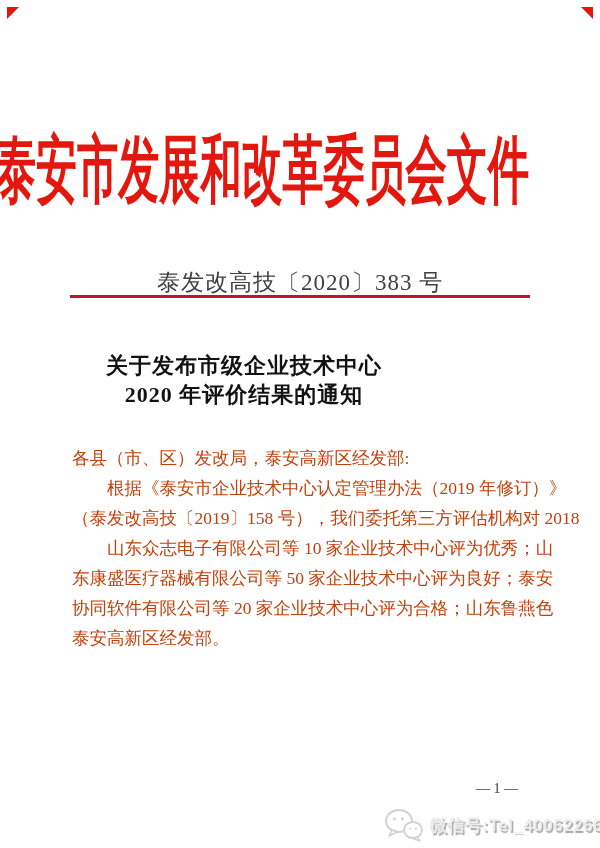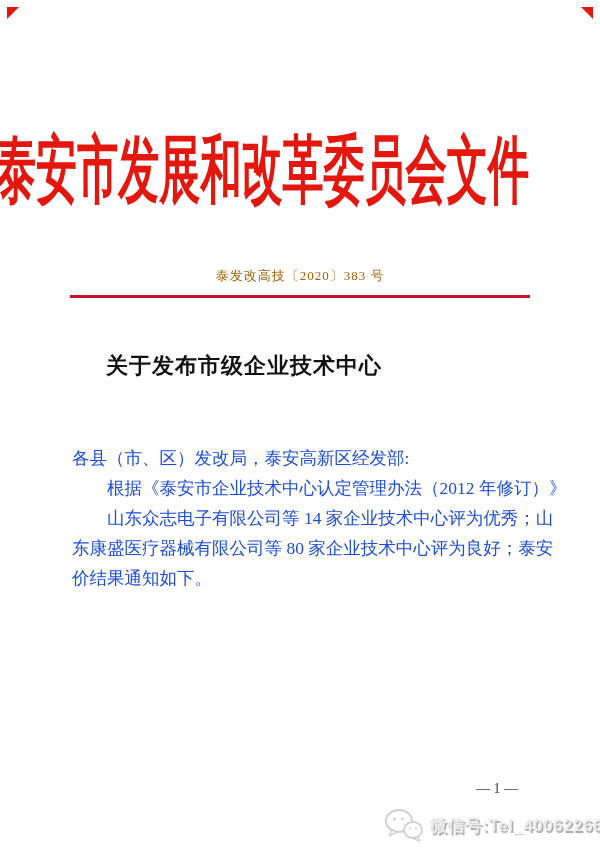--- a/index.html
+++ b/index.html
@@ -23,37 +23,37 @@
     display: flex; align-items: center; justify-content: center;
   }
   .org-title span {
     font-size: 52px; font-weight: bold; color: #e3170d;
     white-space: nowrap; line-height: 1;
     transform: scale(0.79, 1.42); transform-origin: center;
   }
 
   .doc-number {
     position: absolute; top: 267px; left: 0; width: 600px;
-    text-align: center; font-size: 13px; color: #a16207; letter-spacing: 1px;
+    text-align: center; font-size: 23px; color: #404040; letter-spacing: 1px;
   }
 
   .red-divider {
     position: absolute; top: 295px; left: 70px; width: 460px; height: 3px;
     background: #c41425;
   }
 
   .notice-title {
     position: absolute; top: 351px; left: 0; width: 488px;
     text-align: center; font-size: 22px; font-weight: bold;
     color: #121212; line-height: 29px; letter-spacing: 1px;
   }
 
   .body-text {
     position: absolute; top: 443px; left: 72px; width: 460px;
-    font-size: 17.5px; line-height: 30px; color: #1d4ed8;
+    font-size: 17.5px; line-height: 30px; color: #c2410c;
   }
   .body-text .line { white-space: nowrap; }
   .body-text .line.indent { text-indent: 2em; }
 
   .page-number {
     position: absolute; top: 781px; left: 452px; width: 90px;
     text-align: center; font-size: 14px; color: #3a3a3a;
   }
 
   .watermark {
@@ -80,28 +80,31 @@
   <div class="org-title">
     <span>泰安市发展和改革委员会文件</span>
   </div>
 
   <div class="doc-number">泰发改高技〔2020〕383 号</div>
 
   <div class="red-divider"></div>
 
   <div class="notice-title">
     <div>关于发布市级企业技术中心</div>
+    <div>2020 年评价结果的通知</div>
   </div>
 
   <div class="body-text">
     <div class="line">各县（市、区）发改局，泰安高新区经发部:</div>
-    <div class="line indent">根据《泰安市企业技术中心认定管理办法（2012 年修订）》</div>
-    <div class="line indent">山东众志电子有限公司等 14 家企业技术中心评为优秀；山</div>
-    <div class="line">东康盛医疗器械有限公司等 80 家企业技术中心评为良好；泰安</div>
-    <div class="line">价结果通知如下。</div>
+    <div class="line indent">根据《泰安市企业技术中心认定管理办法（2019 年修订）》</div>
+    <div class="line">（泰发改高技〔2019〕158 号），我们委托第三方评估机构对 2018</div>
+    <div class="line indent">山东众志电子有限公司等 10 家企业技术中心评为优秀；山</div>
+    <div class="line">东康盛医疗器械有限公司等 50 家企业技术中心评为良好；泰安</div>
+    <div class="line">协同软件有限公司等 20 家企业技术中心评为合格；山东鲁燕色</div>
+    <div class="line">泰安高新区经发部。</div>
   </div>
 
   <div class="page-number">— 1 —</div>
 
   <div class="watermark">
     <svg class="wechat-icon" width="40" height="36" viewBox="0 0 40 36" xmlns="http://www.w3.org/2000/svg">
       <ellipse cx="15" cy="14" rx="13" ry="11" fill="#ffffff" stroke="#d2d2d2" stroke-width="2"></ellipse>
       <path d="M8 23 L5 29 L13 25 Z" fill="#ffffff" stroke="#d2d2d2" stroke-width="1.5" stroke-linejoin="round"></path>
       <circle cx="10.5" cy="12" r="1.4" fill="#cfcfcf"></circle>
       <circle cx="18.5" cy="12" r="1.4" fill="#cfcfcf"></circle>

